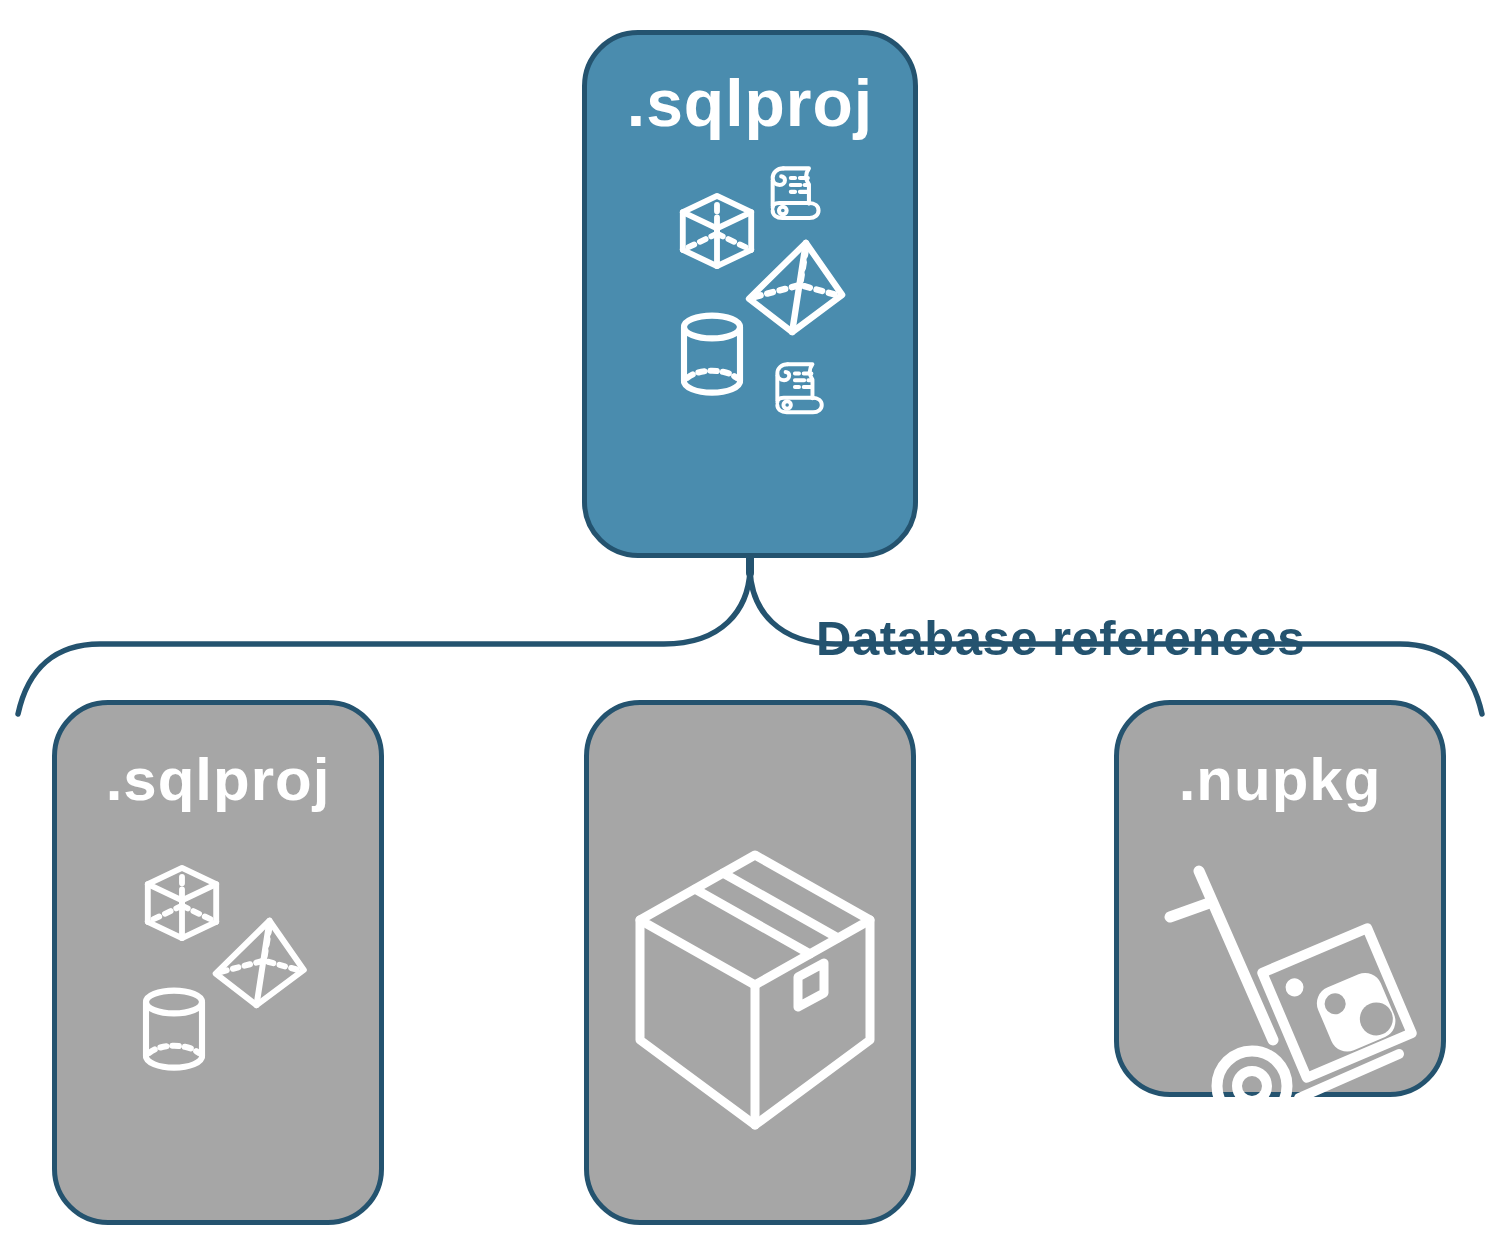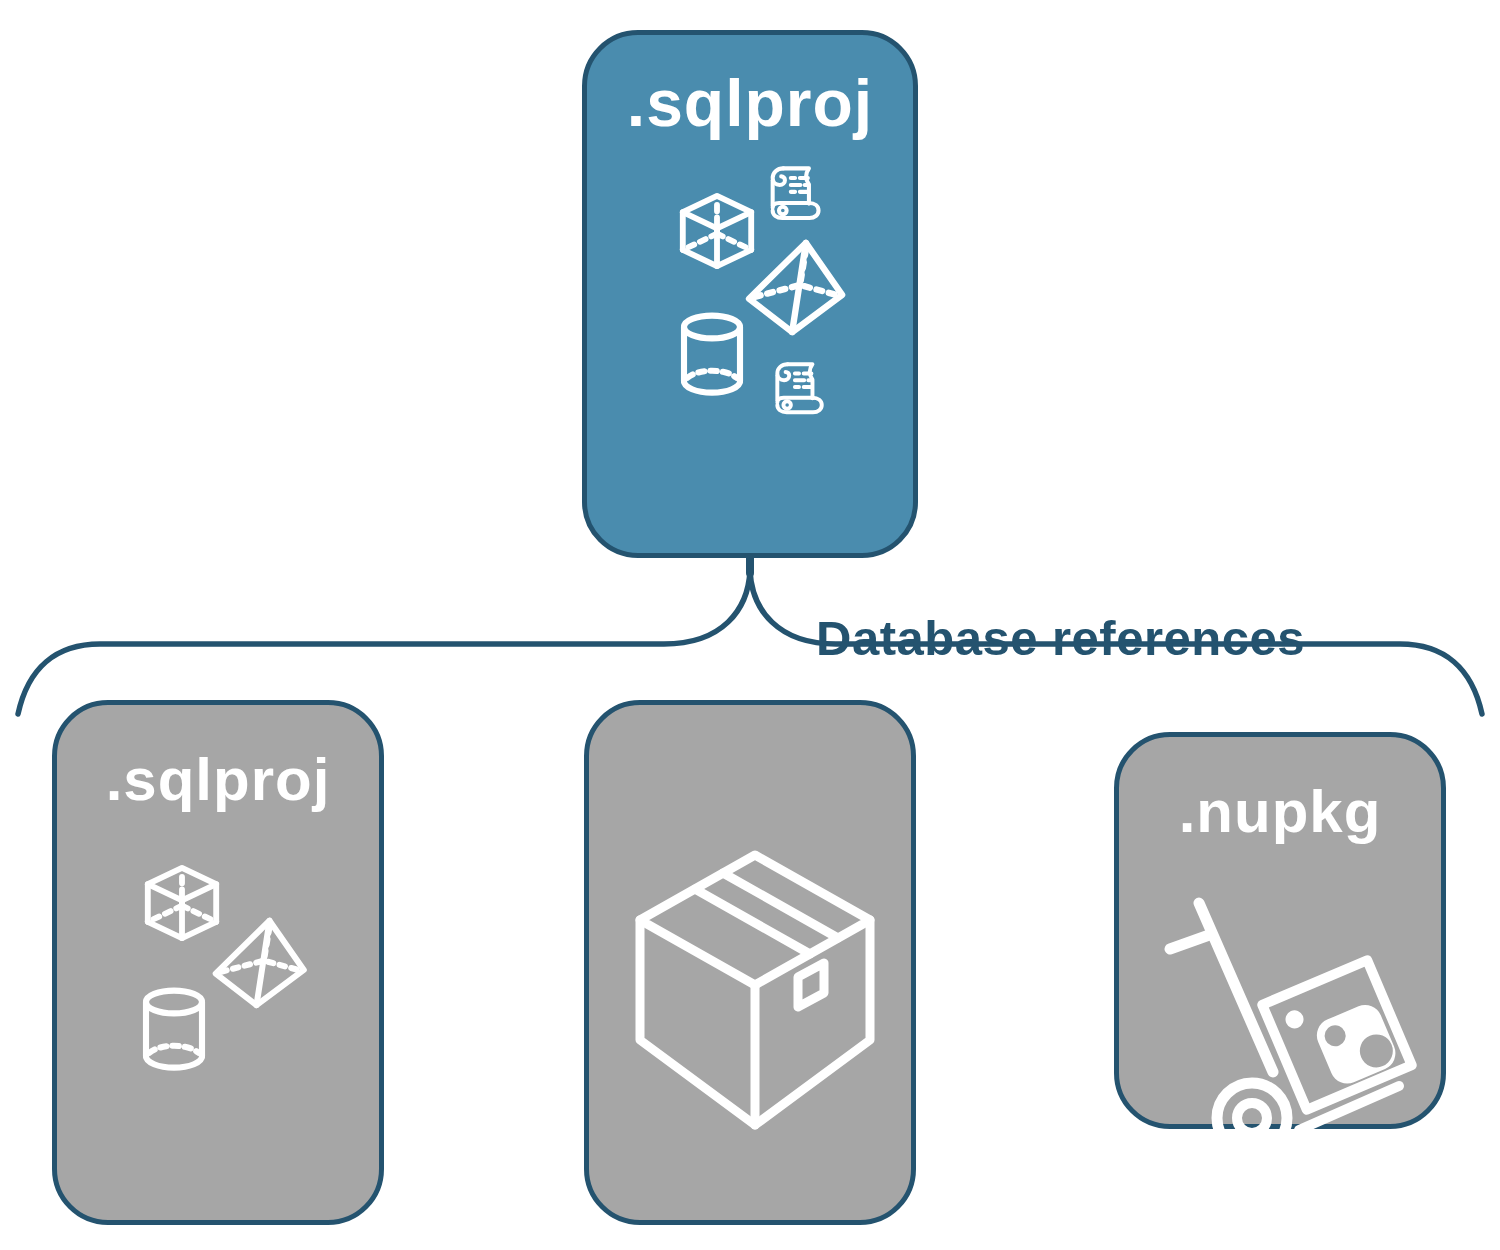--- a/index.html
+++ b/index.html
@@ -141,18 +141,18 @@
       <use href="#icon-cylinder" width="70" height="90"></use>
     </svg>
 </div>
 
 <div class="box child" style="left:584px;top:700px;width:332px;height:525px;">
   <svg class="icon" style="left:41px;top:140px" width="250" height="290">
       <use href="#icon-package" width="250" height="290"></use>
     </svg>
 </div>
 
-<div class="box child" style="left:1114px;top:700px;width:332px;height:397px;margin-top:32px;">
+<div class="box child" style="left:1114px;top:700px;width:332px;height:397px;">
   <div class="box-title">.nupkg</div>
   <svg class="icon" style="left:28px;top:135px" width="280" height="290">
       <use href="#icon-handtruck" width="280" height="290"></use>
     </svg>
 </div>
 
 </body></html>

